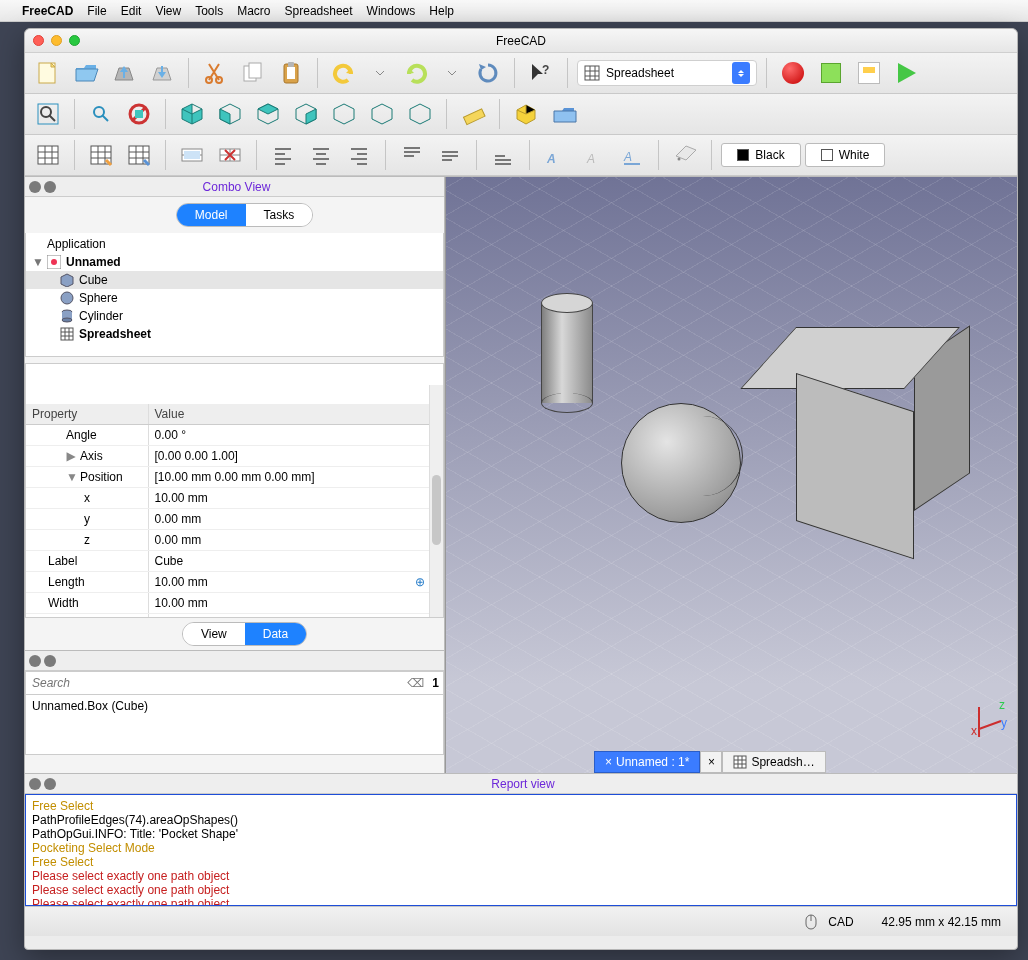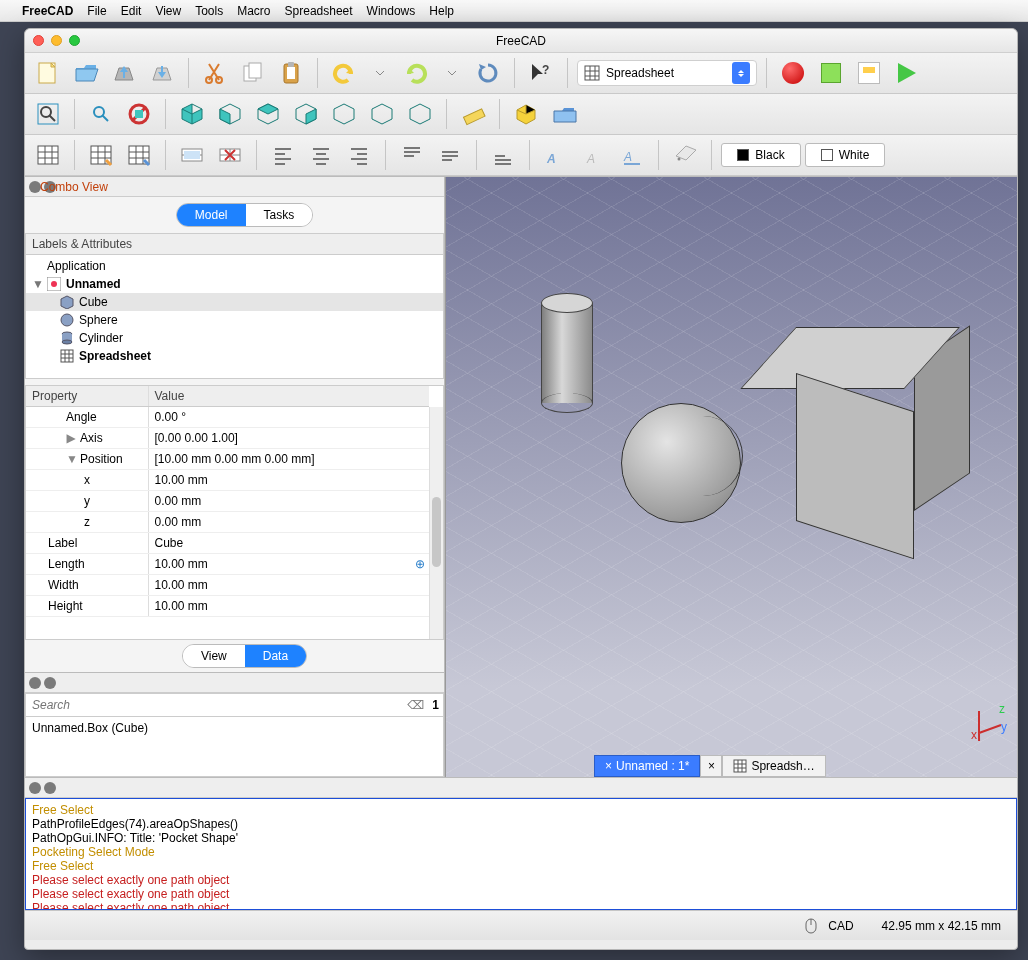--- a/index.html
+++ b/index.html
@@ -34,36 +34,36 @@
   .macro-note::after{content:"";position:absolute;left:4px;right:4px;top:4px;height:6px;background:#ffcf4d;}
   .macro-play{width:0;height:0;border-left:18px solid #45c745;border-top:10px solid transparent;border-bottom:10px solid transparent;}
   .color-btn{height:24px;width:80px;border:1px solid #bbb;background:#fff;border-radius:3px;display:flex;align-items:center;justify-content:center;gap:6px;}
   .sw{width:12px;height:12px;border:1px solid #555;}
   
   .midrow{flex:0 0 597px; display:flex; border-top:1px solid #bbb;}
   .combo{width:420px; display:flex; flex-direction:column; background:#f4f4f4; border-right:1px solid #bbb;}
   .panelhdr{background:#eee;border-bottom:1px solid #ccc;display:flex;align-items:center;height:20px;position:relative;}
   .panelhdr .dots{display:flex;gap:3px;margin-left:4px;}
   .panelhdr .dots span{width:12px;height:12px;background:#7a7a7a;border-radius:50%;display:inline-block;}
-  .panelhdr .ttl{position:absolute;left:15px;right:0;color:#c2410c;}
+  .panelhdr .ttl{position:absolute;left:4px;right:0;text-align:center;color:#6d28d9;}
   .tabs{display:flex;justify-content:center;padding:6px 0;}
   .seg{display:flex;border:1px solid #bbb;border-radius:12px;overflow:hidden;margin-left:20px;}
   .seg div{padding:4px 18px;background:#fff;}
   .seg .act{background:#1e82ff;color:#fff;}
   .treehdr{background:#eee;border:1px solid #ccc;padding:3px 6px;color:#444;}
   .tree{background:#fff;border:1px solid #ccc;border-top:none;flex:0 0 124px;overflow:auto;padding:2px 0;}
   .tree-row{display:flex;align-items:center;gap:5px;padding:2px 6px;}
   .tree-row.sel{background:#e5e5e5;}
   .tree-row .exp{width:10px;text-align:center;color:#777;}
   .tree-row .ic{width:14px;height:14px;}
   .tree .bold{font-weight:bold;}
   .propgrid{background:#fff;border:1px solid #ccc;margin-top:6px;flex:0 0 255px;position:relative;overflow:hidden;}
   .propgrid .vscrl{position:absolute;right:0;top:21px;bottom:0;width:14px;background:#efefef;border-left:1px solid #ddd;}
   .propgrid .vscrl .thumb{position:absolute;left:2px;right:2px;top:90px;height:70px;background:#c7c7c7;border-radius:5px;}
-  .propgrid table{width:calc(100% - 14px);border-collapse:collapse;}
+  .propgrid table{width:calc(100% - 14px);border-collapse:collapse;margin-top:40px;}
   .propgrid th{background:#eee;text-align:left;padding:3px 6px;border-bottom:1px solid #ccc;font-weight:normal;color:#444;}
   .propgrid td{padding:3px 6px;border-bottom:1px solid #eee;}
   .pg-c1{width:122px;border-right:1px solid #ddd;}
   .pg-ind1{padding-left:22px !important;}
   .pg-ind2{padding-left:40px !important;}
   .pg-ind3{padding-left:58px !important;}
   .pg-arrow{color:#888;margin-right:4px;display:inline-block;width:10px;text-align:center;}
   .bot-tabs{display:flex;justify-content:center;padding:4px 0;}
   .grphdr{background:#dcdcdc;color:#555;font-weight:bold;}
   .selview{border-top:1px solid #bbb;}
@@ -431,21 +431,20 @@
             <span></span>
           </div>
         <span class="ttl">Combo View</span>
       </div>
       <div class="tabs">
           <div class="seg">
         <div class="act">Model</div>
         <div>Tasks</div>
       </div>
         </div>
-      <div class="treehdr">Labels &amp; Attributes</div>
       <div class="tree">
         <div class="tree-row">
             <span class="exp"></span>
             <span>Application</span>
           </div>
         <div class="tree-row">
             <span class="exp">▼</span>
           <svg class="ic">
               <rect width="14" height="14" fill="#fff" stroke="#888"></rect>
               <circle cx="7" cy="7" r="3" fill="#e35"></circle>
@@ -594,20 +593,21 @@
       </div>
     </div>
   </div>
 
   <div class="report">
     <div class="panelhdr">
       <div class="dots">
           <span></span>
           <span></span>
         </div>
+      <span class="ttl">Report view</span>
     </div>
     <pre><span class="r-ylw">Free Select</span>
 <span class="r-blk">PathProfileEdges(74).areaOpShapes()</span>
 <span class="r-blk">PathOpGui.INFO: Title: 'Pocket Shape'</span>
 <span class="r-ylw">Pocketing Select Mode</span>
 <span class="r-ylw">Free Select</span>
 <span class="r-red">Please select exactly one path object</span>
 <span class="r-red">Please select exactly one path object</span>
 <span class="r-red">Please select exactly one path object</span>
 

